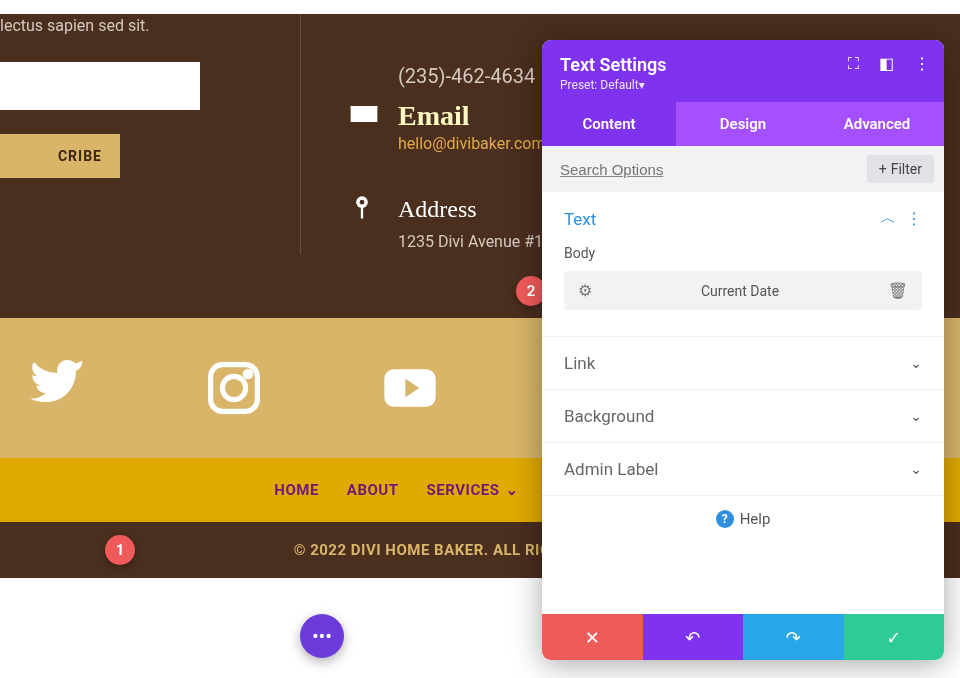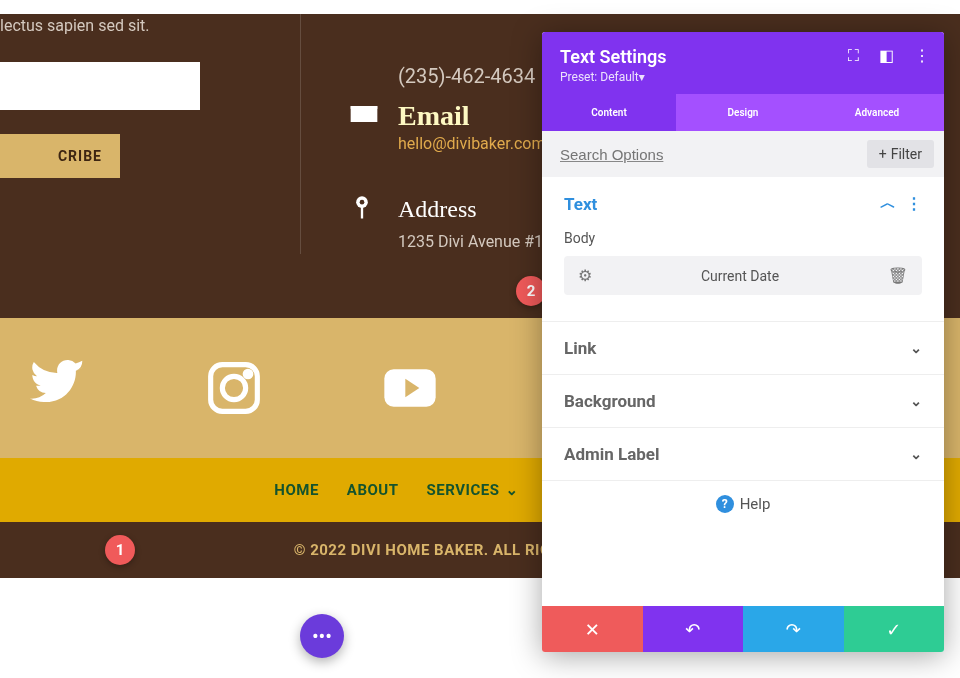--- a/index.html
+++ b/index.html
@@ -15,50 +15,50 @@
 .address-label { position: absolute; top: 182px; left: 398px; color: #fff; font-family: Georgia, serif; font-weight: normal; font-size: 24px; }
 .address-icon { position: absolute; top: 180px; left: 348px; width: 32px; height: 32px; }
 .address-value { position: absolute; top: 218px; left: 398px; color: #d4c9bf; font-size: 16px; }
 .vdiv { position: absolute; top: 0; left: 300px; width: 1px; height: 240px; background: rgba(255,255,255,0.15); }
 .white-input { position: absolute; top: 48px; left: 0; width: 200px; height: 48px; background: #fff; }
 .cribe-btn { position: absolute; top: 120px; left: 0; width: 120px; height: 44px; background: #d9b56a; color: #3d2512; font-weight: 700; font-size: 14px; letter-spacing: 1px; display: flex; align-items: center; justify-content: flex-end; padding-right: 18px; }
 
 .beige-strip { position: absolute; top: 318px; left: 0; right: 0; height: 140px; background: #d9b56a; display: flex; align-items: center; gap: 120px; padding-left: 30px; }
 .social-icon { width: 56px; height: 56px; color: #fff; fill: #fff; }
 
-.orange-nav { position: absolute; top: 458px; left: 0; right: 0; height: 64px; background: #e0aa00; display: flex; align-items: center; justify-content: center; gap: 28px; font-size: 15px; font-weight: 700; color: #14532d; letter-spacing: 0.5px; }
+.orange-nav { position: absolute; top: 458px; left: 0; right: 0; height: 64px; background: #e0aa00; display: flex; align-items: center; justify-content: center; gap: 28px; font-size: 15px; font-weight: 700; color: #701a75; letter-spacing: 0.5px; }
 .orange-nav .nav-item { cursor: pointer; display: flex; align-items: center; gap: 6px; }
 
 .copyright-bar { position: absolute; top: 522px; left: 0; right: 0; height: 56px; background: #4a2e1e; display: flex; align-items: center; justify-content: center; color: #d9b56a; font-size: 15px; font-weight: 700; letter-spacing: 0.5px; }
 
 .fab-purple { position: absolute; top: 614px; left: 300px; width: 44px; height: 44px; border-radius: 50%; background: #6b3bdb; color: #fff; display: flex; align-items: center; justify-content: center; font-size: 20px; box-shadow: 0 4px 12px rgba(0,0,0,0.3); }
 
 
 .badge { position: absolute; width: 30px; height: 30px; border-radius: 50%; background: #f05a5a; color: #fff; font-weight: 700; font-size: 15px; display: flex; align-items: center; justify-content: center; z-index: 5; box-shadow: 0 2px 6px rgba(0,0,0,0.3); }
 .badge1 { top: 535px; left: 105px; }
 .badge2 { top: 276px; left: 516px; }
 
 
-.panel { position: absolute; top: 32px; right: 16px; width: 402px; background: #fff; box-shadow: 0 4px 30px rgba(0,0,0,0.35); z-index: 10; display: flex; flex-direction: column; height: 620px; border-radius: 3px; overflow: hidden; }
+.panel { position: absolute; top: 40px; right: 16px; width: 402px; background: #fff; box-shadow: 0 4px 30px rgba(0,0,0,0.35); z-index: 10; display: flex; flex-direction: column; height: 620px; border-radius: 9px; overflow: hidden; }
 .panel-header { background: #8033ef; color: #fff; padding: 14px 18px 10px; position: relative; }
 .panel-title { font-size: 18px; font-weight: 600; }
 .panel-preset { font-size: 12px; opacity: 0.85; margin-top: 3px; display: flex; align-items: center; }
 .panel-header-icons { position: absolute; top: 14px; right: 14px; display: flex; gap: 20px; }
 .panel-header-icons span { cursor: pointer; font-size: 16px; }
 
 .tabs { background: #a450ff; display: flex; }
-.tab { flex: 1; text-align: center; padding: 13px 0; color: #fff; font-size: 10px; font-weight: 600; cursor: pointer; }
+.tab { flex: 1; text-align: center; padding: 13px 0; color: #fff; font-size: 15px; font-weight: 600; cursor: pointer; }
 .tab.active { background: #8033ef; }
 
 .search-row { background: #f2f2f4; display: flex; align-items: center; padding: 0 10px 0 18px; height: 46px; }
 .search-row input { border: none; background: transparent; font-size: 15px; color: #888; outline: none; flex: 1; text-decoration: underline; }
 .filter-btn { background: #e2e2e6; padding: 6px 12px; font-size: 14px; color: #444; display: flex; align-items: center; gap: 4px; cursor: pointer; border-radius: 3px; }
 
 .section { border-bottom: 1px solid #eee; }
-.section-header { display: flex; align-items: center; justify-content: space-between; padding: 16px 22px; cursor: pointer; font-weight: bold; }
+.section-header { display: flex; align-items: center; justify-content: space-between; padding: 16px 22px; cursor: pointer; }
 .section-title { font-size: 17px; color: #666; }
 .section-header.open .section-title { color: #2f8fde; }
 .section-header .right-icons { display: flex; gap: 10px; align-items: center; color: #2f8fde; }
 .chev { color: #555; font-size: 14px; }
 
 .section-body { padding: 0 22px 26px; }
 .body-label { font-size: 14px; color: #555; margin-bottom: 10px; }
 .field-row { background: #f2f2f4; border-radius: 4px; padding: 10px 14px; display: flex; align-items: center; justify-content: space-between; }
 .field-row .gear { color: #777; cursor: pointer; }
 .field-row .value { color: #555; font-size: 14px; }

